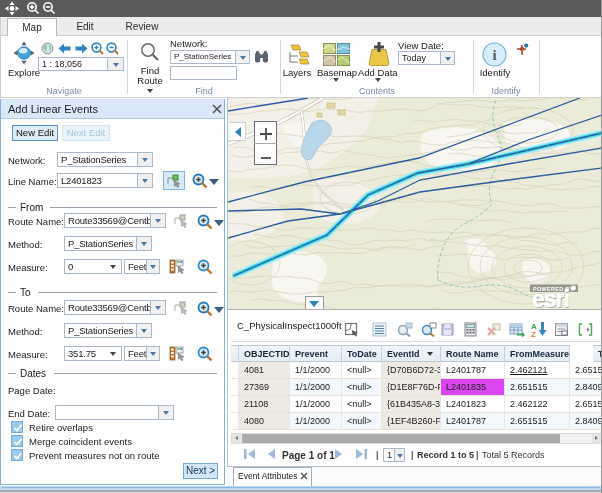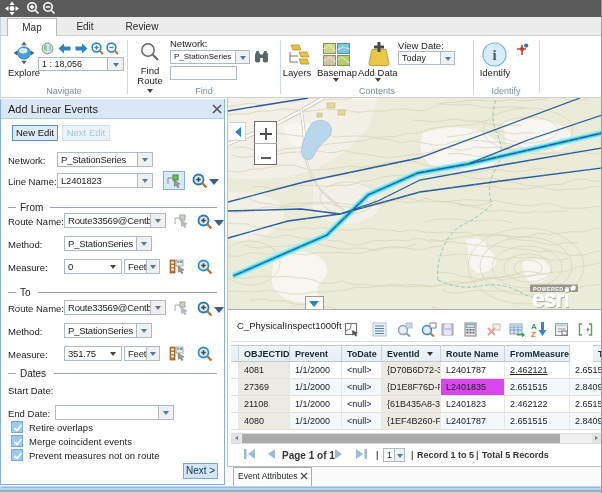--- a/index.html
+++ b/index.html
@@ -348,21 +348,21 @@
     <path d="M6.5 4.2 L6.5 8.8 M4.2 6.5 L8.8 6.5" stroke="#444" stroke-width="1.6"></path>
     <line x1="10.2" y1="10.2" x2="14.5" y2="14.5" stroke="#b5752c" stroke-width="2.4"></line>
   </svg>
 
   
   <div class="sect" style="top:368px">
       <div class="ln" style="left:0;width:8px"></div>
       <div class="tx" style="left:12px">Dates</div>
       <div class="ln" style="left:46px;right:0"></div>
     </div>
-  <div class="plabel" style="left:8px;top:385px;">Start Date:</div>
+  <div class="plabel" style="left:8px;top:385px;">Page Date:</div>
   <div class="plabel" style="left:8px;top:408px;">End Date:</div>
   <div class="combo" style="left:55px;top:405px;width:119px;height:15px;font-size:9.5px;">
     <div class="cbtn" style="width:14px"></div>
       <div class="carr" style="right:4px;top:5px"></div>
   </div>
 
   
   <div class="chk" style="left:11px;top:421px;">
       <svg width="12" height="12" viewBox="0 0 12 12">
         <path d="M2.5 6 L5 8.5 L9.5 3" fill="none" stroke="#fff" stroke-width="1.8"></path>
@@ -654,21 +654,21 @@
     </svg>
   <div class="abs" style="left:376px;top:450px;font-size:9px;font-weight:bold;color:#555;">|</div>
   <div class="combo" style="left:383px;top:448px;width:22px;height:14px;font-size:9px;">
     <div class="txt">1</div>
     <div class="cbtn" style="width:9px"></div>
       <div class="carr" style="right:1px;top:5px;border-left-width:3px;border-right-width:3px;"></div>
   </div>
   <div class="abs" style="left:411px;top:450px;font-size:9px;font-weight:bold;color:#555;">|</div>
   <div class="abs" style="left:417px;top:450px;font-size:9px;font-weight:bold;color:#333;">Record 1 to 5</div>
   <div class="abs" style="left:476px;top:450px;font-size:9px;font-weight:bold;color:#555;">|</div>
-  <div class="abs" style="left:482px;top:450px;font-size:9px;font-weight:bold;color:#333;">Total 5 Records</div>
+  <div class="abs" style="left:482px;top:450px;font-size:9px;font-weight:normal;color:#333;">Total 5 Records</div>
 
   
   <div id="btabs" class="abs"></div>
   <div id="btab1" class="abs"></div>
   <div class="abs" style="left:238px;top:471px;font-size:8.5px;color:#222;">Event Attributes</div>
   <svg class="abs" style="left:300px;top:472px" width="8" height="8" viewBox="0 0 8 8">
       <path d="M1 1 L7 7 M7 1 L1 7" stroke="#555" stroke-width="1.4"></path>
     </svg>
 
   

